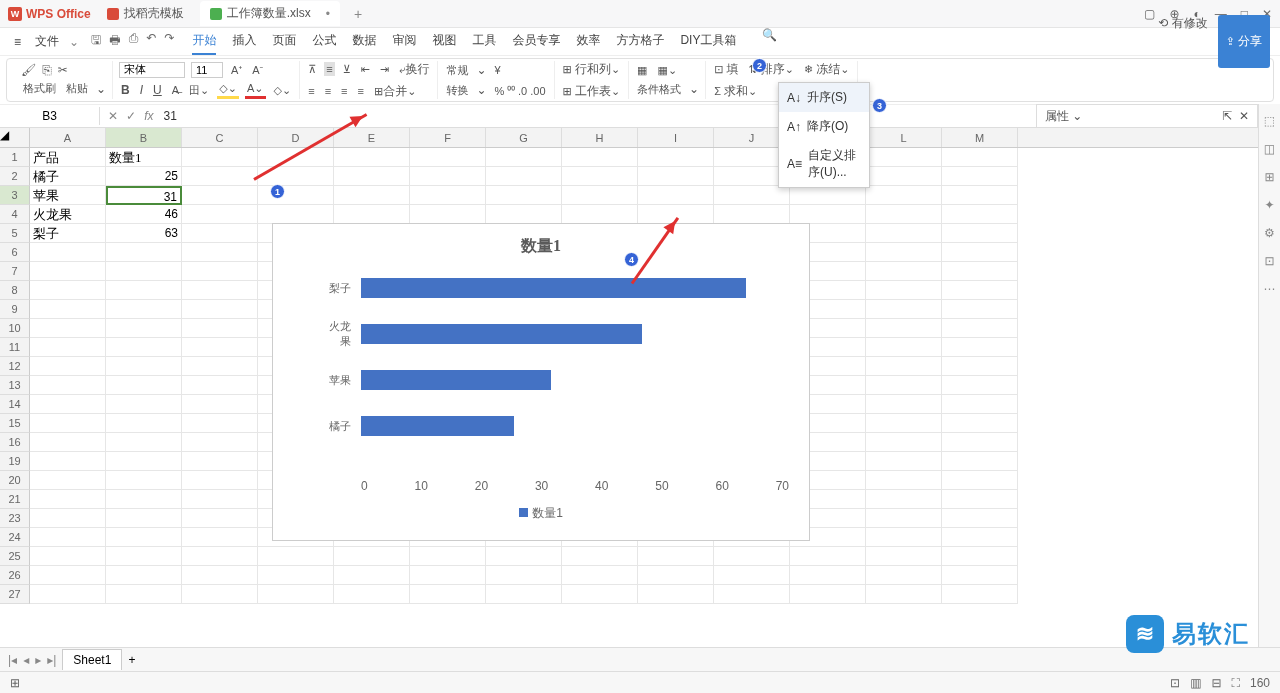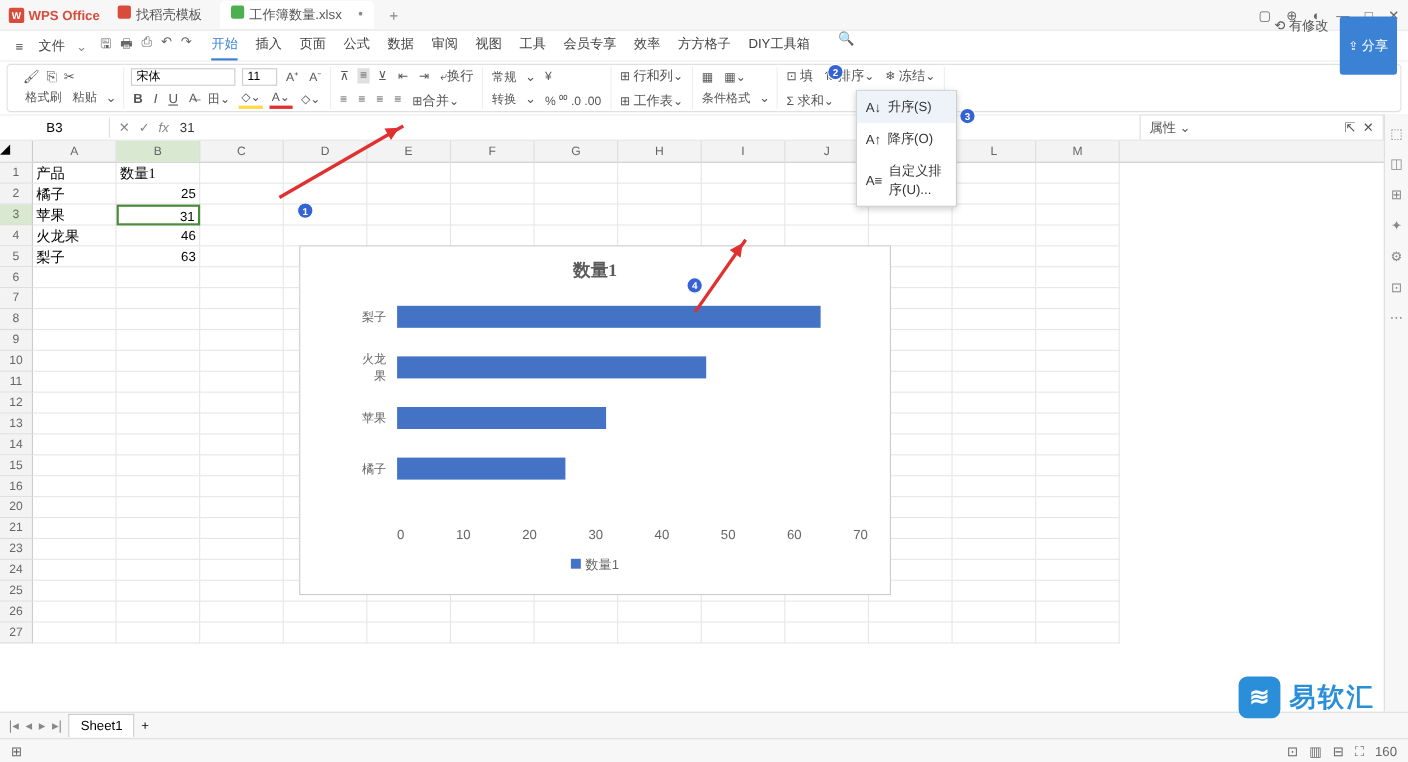--- a/index.html
+++ b/index.html
@@ -1,38 +1,38 @@
 <!DOCTYPE html>
 <html><head>
 <meta charset="utf-8">
 <style>
 *{box-sizing:border-box;margin:0;padding:0;font-family:"Microsoft YaHei","SimSun",sans-serif;font-size:12px}
 body{background:#fff;overflow:hidden;width:1280px;height:693px;position:relative}
 .titlebar{height:28px;background:#f7f7f8;display:flex;align-items:center;padding:0 8px;border-bottom:1px solid #e5e5e5}
 .app-logo{color:#d94b3a;font-weight:bold;font-size:11px;display:flex;align-items:center;gap:4px}
 .app-logo .w{background:#d94b3a;color:#fff;width:14px;height:14px;display:inline-flex;align-items:center;justify-content:center;border-radius:2px;font-size:9px}
-.tab{padding:4px 10px;margin-left:6px;border-radius:4px 4px 0 0;display:flex;gap:5px;color:#555;font-size:11px}
+.tab{padding:4px 10px;margin-left:6px;border-radius:4px 4px 0 0;display:flex;align-items:center;gap:5px;color:#555;font-size:11px}
 .tab.active{background:#fff}
 .tab-ico{width:12px;height:12px;border-radius:2px;display:inline-block}
 .tab-plus{margin-left:8px;color:#888;font-size:14px;padding:2px 6px}
 .win-controls{margin-left:auto;display:flex;gap:14px;color:#666;align-items:center}
 .win-controls span{cursor:pointer}
 .menubar{height:28px;background:#fff;display:flex;align-items:center;padding:0 10px;border-bottom:1px solid #eee}
 .menu-left{display:flex;align-items:center;gap:6px}
 .menu-txt{color:#444;padding:0 4px;display:flex;align-items:center;gap:2px}
 .quick-icons{display:flex;gap:8px;color:#666;margin-left:6px}
 .menu-tabs{display:flex;margin-left:18px;gap:16px}
 .menu-tab{color:#444;padding:4px 0}
 .menu-tab.active{color:#3b82d4;border-bottom:2px solid #3b82d4}
 .menu-right{margin-left:auto;display:flex;align-items:flex-start;gap:10px;color:#555}
 .share-btn{background:#3b82d4;color:#fff;padding:18px 8px;border-radius:3px;font-size:11px}
 .ribbon{height:44px;background:#fff;border:1px solid #e0e0e0;display:flex;align-items:center;padding:2px 8px;margin:2px 6px;border-radius:4px}
 .ribbon-group{display:flex;flex-direction:column;gap:3px;padding:0 6px;border-right:1px solid #eee;height:38px;justify-content:center}
 .ribbon-row{display:flex;gap:6px;align-items:center;color:#555}
-.font-sel{border:1px solid #ccc;padding:1px 4px;width:95px;font-size:11px}
+.font-sel{border:1px solid #ccc;padding:1px 4px;width:66px;font-size:11px}
 .size-sel{border:1px solid #ccc;padding:1px 4px;width:32px;font-size:11px}
 .ico-btn{color:#555;padding:1px 2px;font-size:11px}
 .namebox-row{height:24px;display:flex;align-items:center;border-bottom:1px solid #ddd;border-top:1px solid #eee;background:#fff}
 .namebox{width:100px;text-align:center;border-right:1px solid #ddd;padding:2px}
 .fx-area{display:flex;align-items:center;gap:8px;padding:0 8px;color:#888}
 .fx-input{border:none;padding:2px;color:#333;width:200px}
 .grid-area{position:relative;background:#fff}
 .col-headers{display:flex;height:20px;background:#f3f3f3;border-bottom:1px solid #ccc}
 .corner{width:30px;border-right:1px solid #ccc;background:#f3f3f3}
 .col-h{width:76px;text-align:center;border-right:1px solid #ddd;color:#666;font-size:11px;line-height:20px}
@@ -507,20 +507,36 @@
         <div class="cell"></div>
         <div class="cell"></div>
         <div class="cell"></div>
         <div class="cell"></div>
         <div class="cell"></div>
         <div class="cell"></div>
         <div class="cell"></div>
         <div class="cell"></div>
       </div>
       <div class="row">
+        <div class="row-h">19</div>
+        <div class="cell"></div>
+        <div class="cell"></div>
+        <div class="cell"></div>
+        <div class="cell"></div>
+        <div class="cell"></div>
+        <div class="cell"></div>
+        <div class="cell"></div>
+        <div class="cell"></div>
+        <div class="cell"></div>
+        <div class="cell"></div>
+        <div class="cell"></div>
+        <div class="cell"></div>
+        <div class="cell"></div>
+      </div>
+      <div class="row">
         <div class="row-h">20</div>
         <div class="cell"></div>
         <div class="cell"></div>
         <div class="cell"></div>
         <div class="cell"></div>
         <div class="cell"></div>
         <div class="cell"></div>
         <div class="cell"></div>
         <div class="cell"></div>
         <div class="cell"></div>

